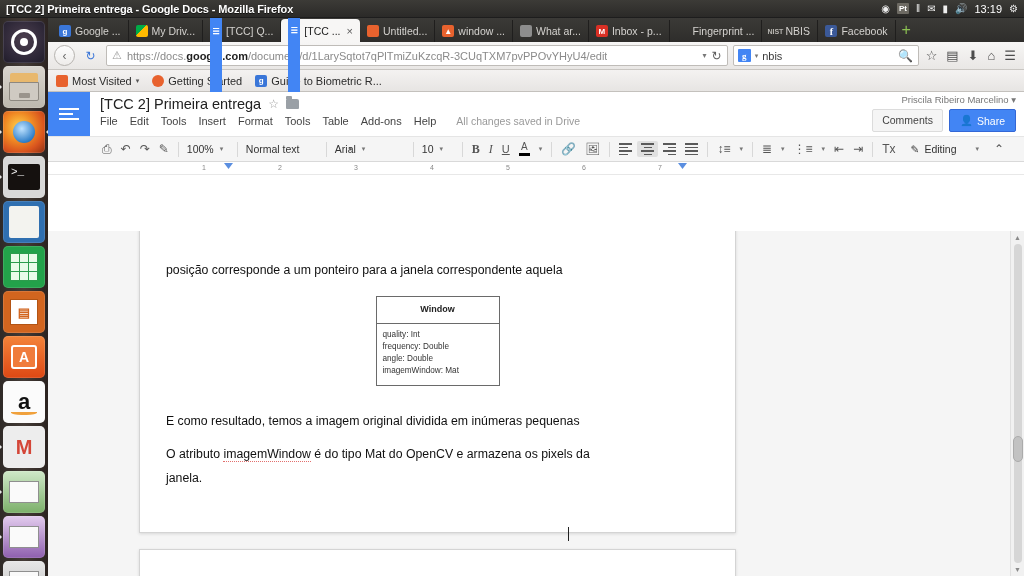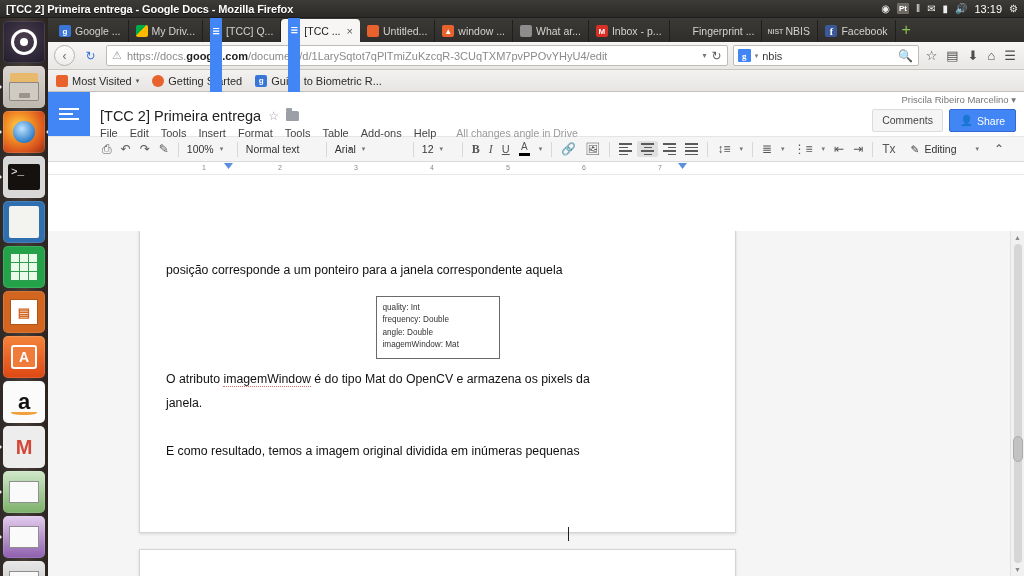--- a/index.html
+++ b/index.html
@@ -177,21 +177,21 @@
   
   .docs { background: #fff; height: 484px; position: relative; overflow: hidden; }
   .docs-header { display: flex; height: 44px; }
   .docs-logo {
     width: 42px; background: #4285f4; display: flex;
     align-items: center; justify-content: center; flex: 0 0 auto;
   }
   .docs-logo .lines { width: 20px; }
   .docs-logo .lines i { display: block; height: 2px; background: #fff; margin: 3px 0; }
   .docs-logo .lines i:nth-child(2) { width: 70%; }
-  .docs-headmain { flex: 1 1 auto; padding: 16px 8px 0 10px; position: relative; }
+  .docs-headmain { flex: 1 1 auto; padding: 4px 8px 0 10px; position: relative; }
   .doctitle-row { display: flex; align-items: center; gap: 7px; }
   .doctitle { font-size: 14.5px; color: #222; }
   .star { color: #9e9e9e; font-size: 12px; }
   .folder { width: 13px; height: 10px; background: #9aa0a6; border-radius: 1px 2px 1px 1px; position: relative; }
   .folder::before { content:""; position:absolute; top:-3px; left:0; width:6px; height:3px; background:#9aa0a6; border-radius:1px 1px 0 0; }
   .menu-row { display: flex; align-items: center; gap: 12px; margin-top: 3px; font-size: 11px; color: #444; }
   .menu-row .saved { color: #999; margin-left: 8px; font-size: 10.5px; }
   .docs-headright {
     position: absolute; right: 8px; top: 2px; text-align: right;
   }
@@ -481,21 +481,21 @@
           <div class="menu-row">
             <span>File</span>
             <span>Edit</span>
             <span>Tools</span>
             <span>Insert</span>
             <span>Format</span>
             <span>Tools</span>
             <span>Table</span>
             <span>Add-ons</span>
             <span>Help</span>
-            <span class="saved">All changes angle in Drive</span>
+            <span class="saved">All changes saved in Drive</span>
           </div>
         </div>
         <div class="docs-headright">
           <div class="acct">
             <span>Priscila Ribeiro Marcelino</span>
             <span>▾</span>
           </div>
           <div class="hdr-btns">
             <div class="btn-comments">Comments</div>
             <div class="btn-share">
@@ -521,21 +521,21 @@
           <span class="cv">Normal text</span>
           <span class="cc">▾</span>
         </span>
         <span class="tb-sep"></span>
         <span class="tb-combo w-font">
           <span class="cv">Arial</span>
           <span class="cc">▾</span>
         </span>
         <span class="tb-sep"></span>
         <span class="tb-combo w-size">
-          <span class="cv">12</span>
+          <span class="cv">10</span>
           <span class="cc">▾</span>
         </span>
         <span class="tb-sep"></span>
         <span class="tb">
             <b class="bold">B</b>
           </span>
         <span class="tb">
             <i class="ital">I</i>
           </span>
         <span class="tb">
@@ -619,35 +619,36 @@
 
       <div class="canvas">
 
         <div class="page page1">
           <div class="pagebody">
             <div class="p-cut">
               <span>posição corresponde a um ponteiro para a janela correspondente aquela</span>
             </div>
 
             <div class="umlbox">
+              <div class="uml-h">Window</div>
               <div class="uml-b">
                 <div>quality: Int</div>
                 <div>frequency: Double</div>
                 <div>angle: Double</div>
                 <div>imagemWindow: Mat</div>
               </div>
             </div>
 
+            <div class="para" style="margin-top:24px;">
+              <span>E como resultado, temos a imagem original dividida em inúmeras pequenas</span>
+            </div>
+
             <div class="para">
               <span>O atributo </span><span class="redu">imagemWindow</span><span> é do tipo Mat do OpenCV e armazena os pixels da</span>
               <div>janela.</div>
-            </div>
-
-            <div class="para" style="margin-top:24px;">
-              <span>E como resultado, temos a imagem original dividida em inúmeras pequenas</span>
             </div>
           </div>
         </div>
 
         <div class="page page2">
           <div class="pagebody" style="padding-top:236px;">
             
           </div>
         </div>
 

